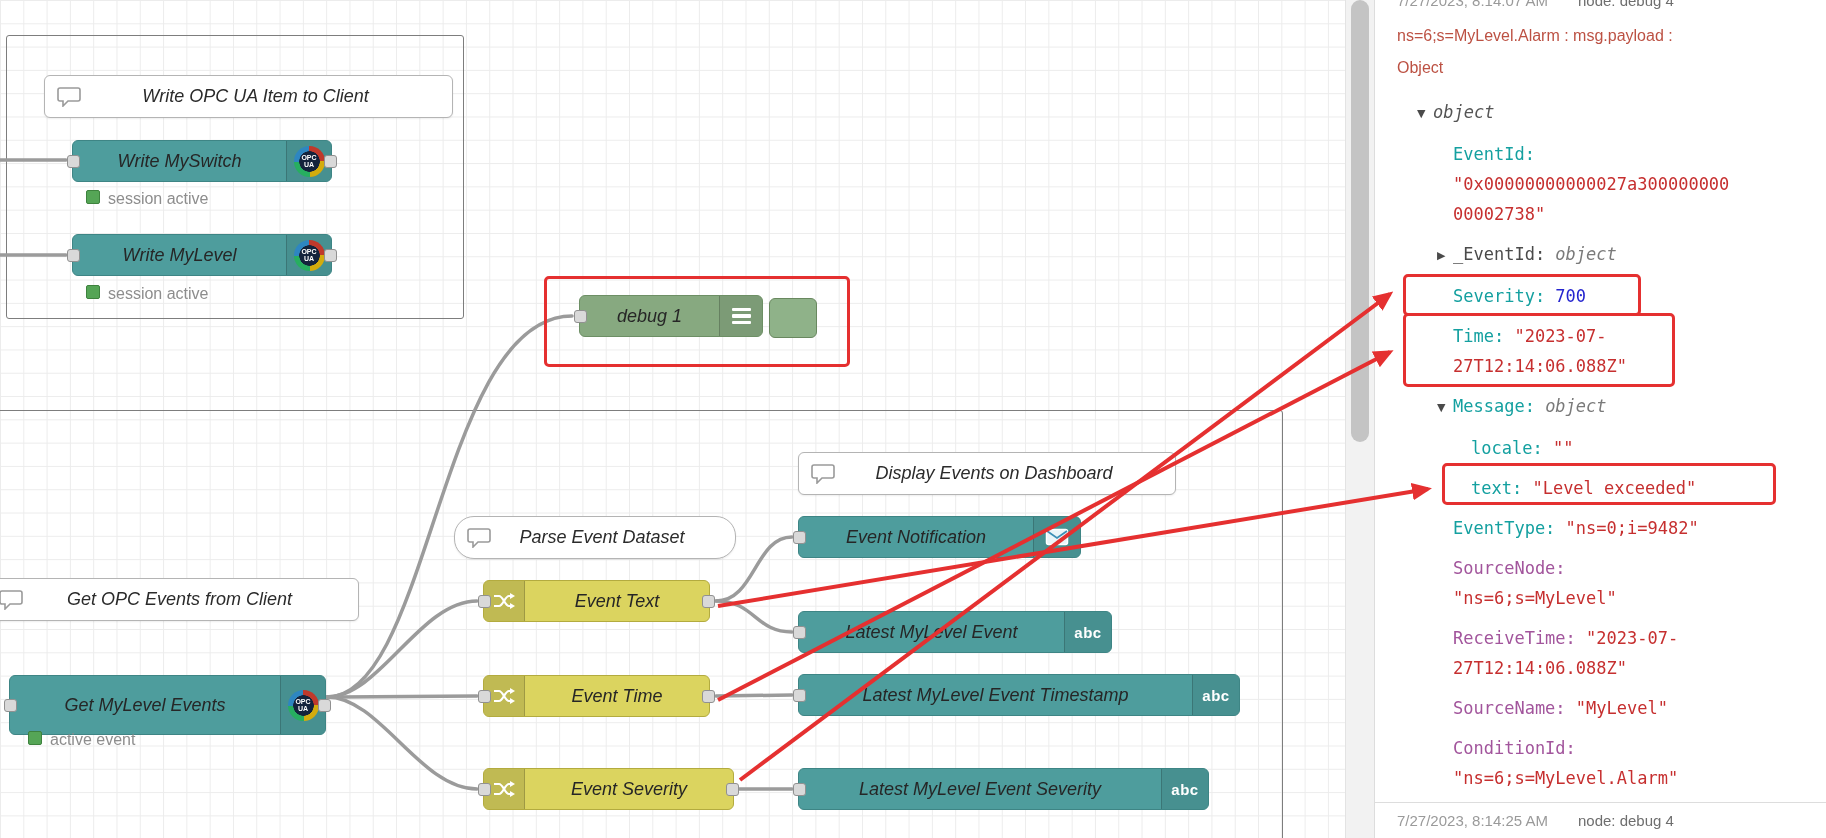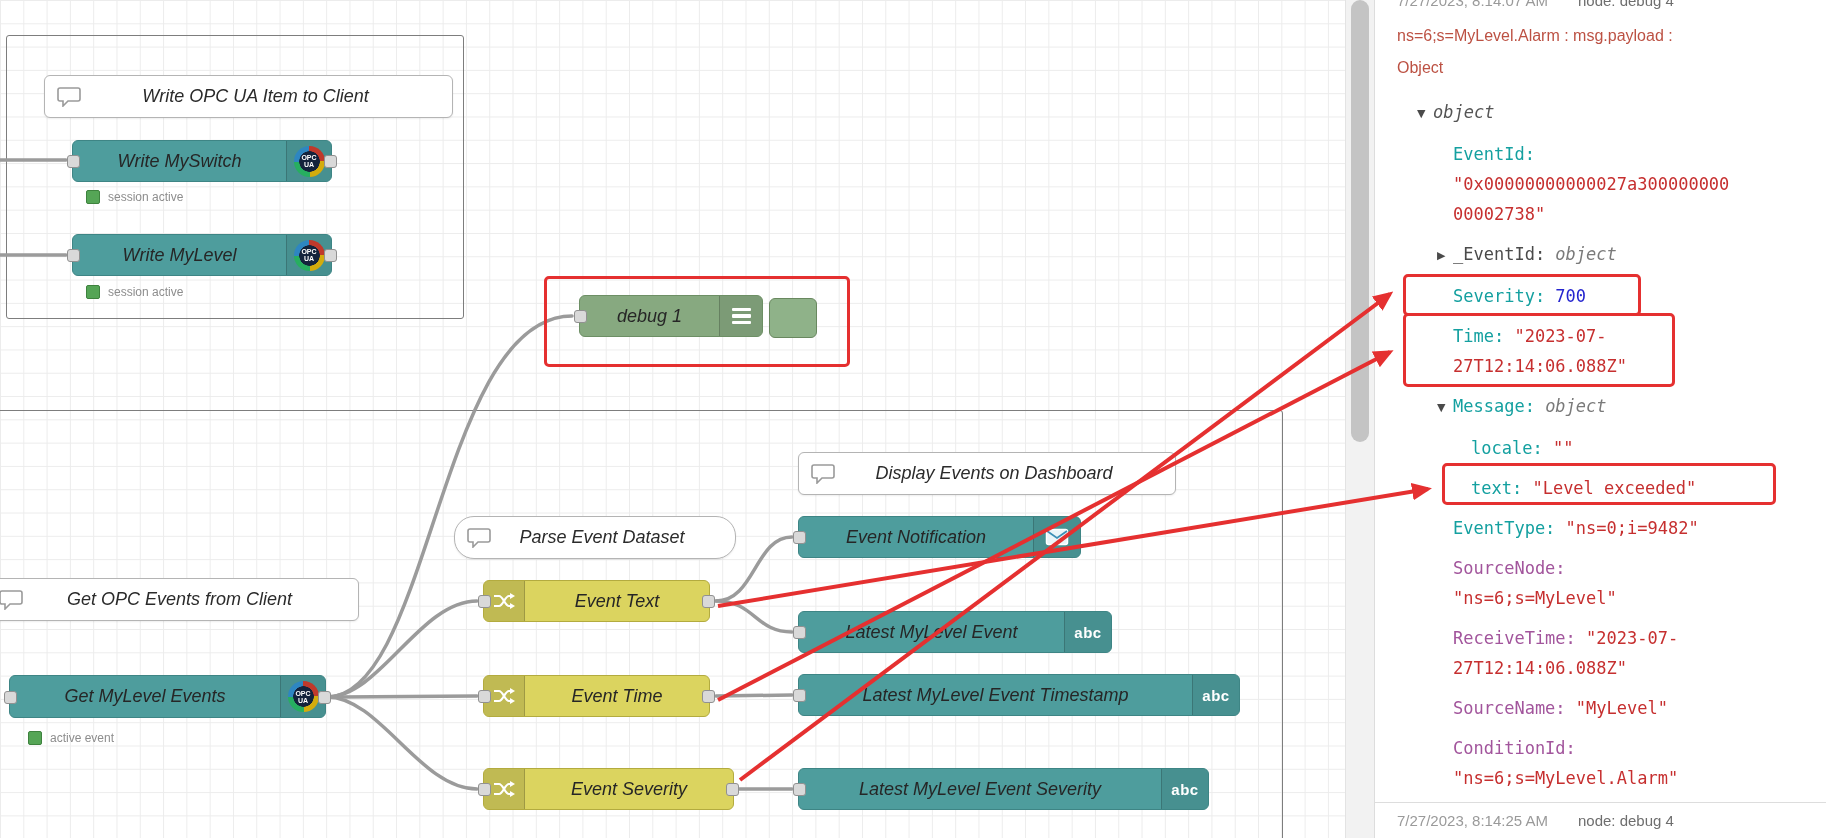--- a/index.html
+++ b/index.html
@@ -30,21 +30,21 @@
   .opcua span{color:#fff;font-size:7px;line-height:7px;font-weight:bold;}
   .hamburger span{display:block;width:19px;height:3.5px;border-radius:1px;background:#fff;margin:3px 0;}
   .abc{color:#fff;font-weight:bold;font-size:15px;letter-spacing:.5px;}
   .dbtn{position:absolute;width:46px;height:38px;border-radius:6px;background:#8fb289;
     border:1.5px solid #69885f;z-index:5;}
   .comment{position:absolute;height:43px;background:#fff;border:1px solid #b4b4b4;border-radius:6px;
     display:flex;align-items:center;box-shadow:0 1px 2px rgba(0,0,0,0.07);z-index:5;box-sizing:border-box;}
   .comment .bubble{margin:0 8px 0 12px;flex:0 0 auto;display:flex;}
   .comment .label{flex:1;text-align:center;font-style:italic;font-size:18px;color:#2b2b2b;
     padding-right:30px;white-space:nowrap;}
-  .status{position:absolute;display:flex;align-items:center;gap:8px;font-size:12px;color:#8d8d8d;z-index:5;}
+  .status{position:absolute;display:flex;align-items:flex-start;gap:8px;font-size:16px;color:#8d8d8d;z-index:5;}
   .status .dot{width:12px;height:12px;background:#55A556;border:1px solid #3e823e;border-radius:2px;}
   
   .scrollbar{position:absolute;left:1345px;top:0;width:29px;height:838px;background:#f2f2f2;
     border-left:1px solid #e3e3e3;box-sizing:border-box;z-index:8;}
   .scrollbar .thumb{position:absolute;left:5px;top:0;width:18px;height:442px;background:#c4c4c4;border-radius:9px;}
   
   .sidebar{position:absolute;left:1374px;top:0;width:452px;height:838px;background:#fff;overflow:hidden;
     border-left:1px solid #ddd;box-sizing:border-box;z-index:10;}
   .sb-meta{display:flex;gap:30px;font-size:15px;color:#9a9a9a;padding-left:22px;line-height:20px;white-space:nowrap;}
   .sb-meta .src{color:#6e6e6e;}
@@ -163,21 +163,21 @@
     <span class="iconbox r" style="width:42px;">
       <span class="hamburger">
           <span></span>
           <span></span>
           <span></span>
         </span>
     </span>
   </div>
   <div class="dbtn" style="left:769px;top:298px;"></div>
 
-  <div class="node teal" style="left:9px;top:675px;width:317px;height:43px;">
+  <div class="node teal" style="left:9px;top:675px;width:317px;height:60px;">
     <span class="port pl"></span>
     <span class="label">Get MyLevel Events</span>
     <span class="iconbox r">
       <span class="opcua">
           <span>OPC</span>
           <span>UA</span>
         </span>
     </span>
     <span class="port pr"></span>
   </div>

